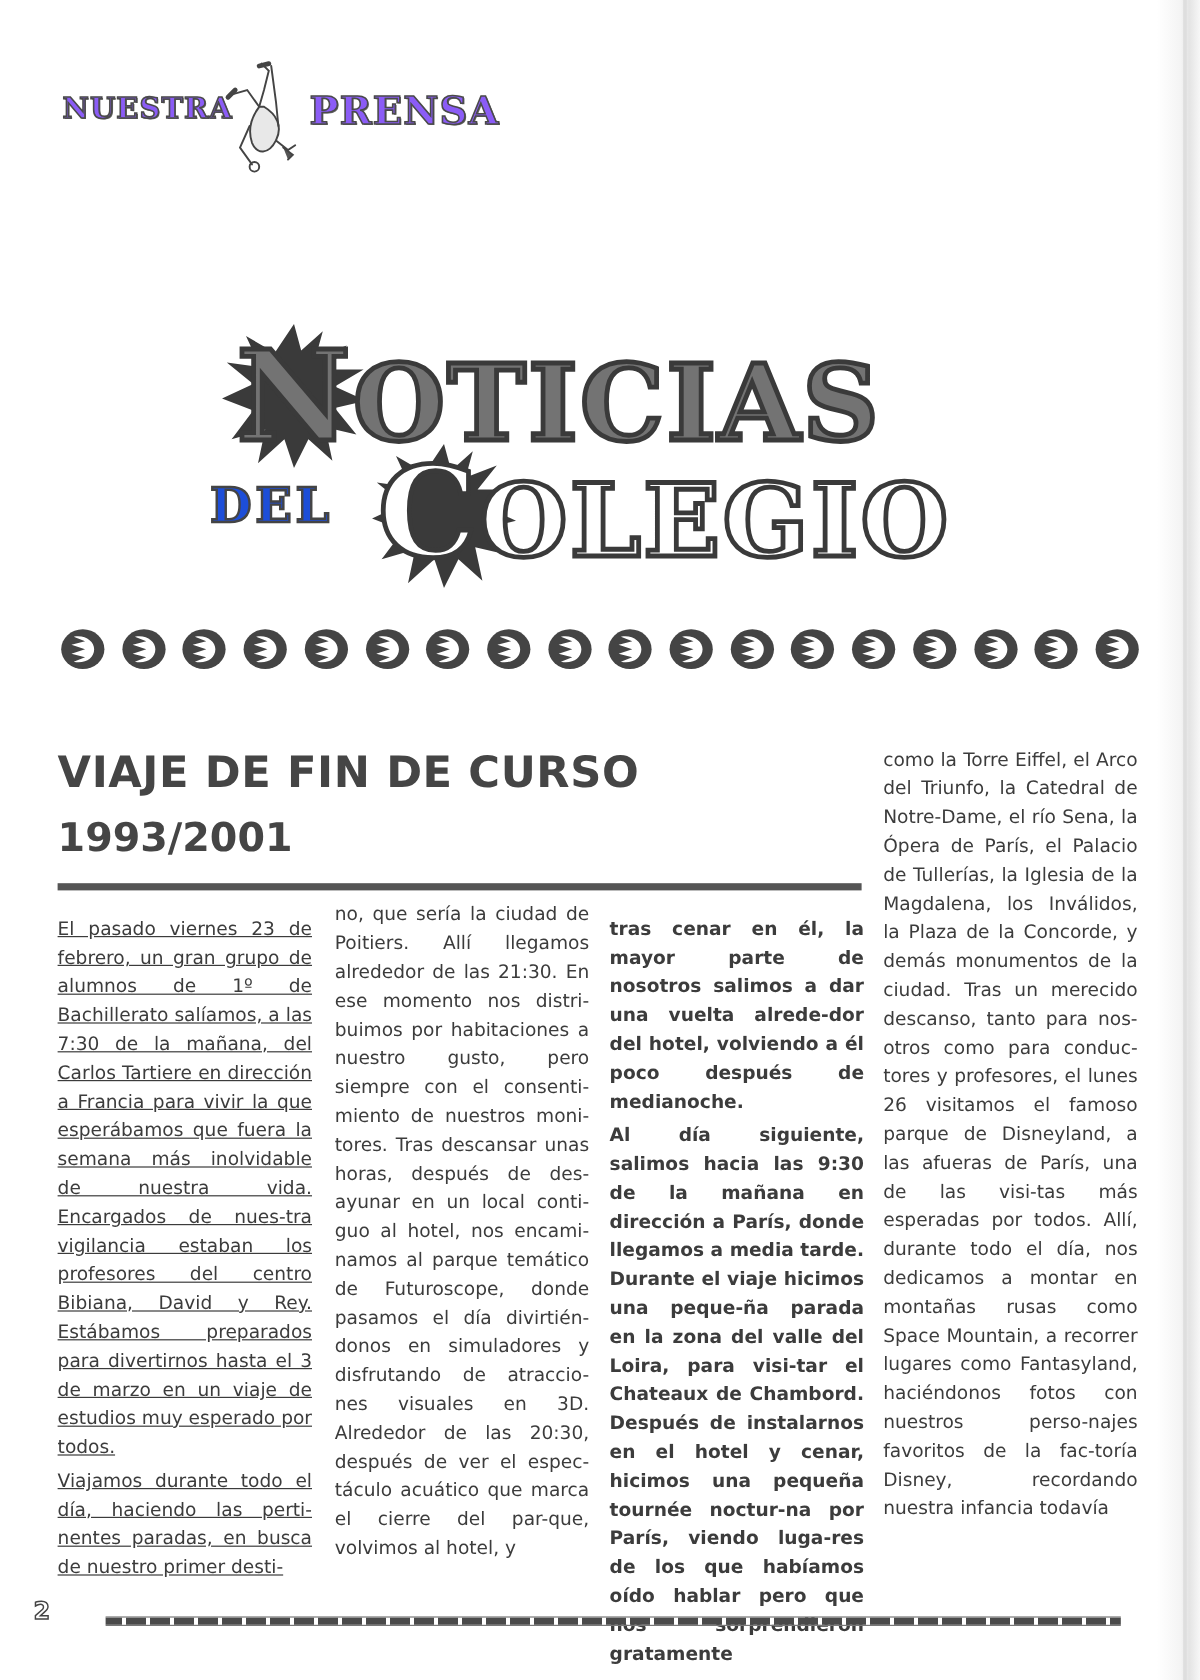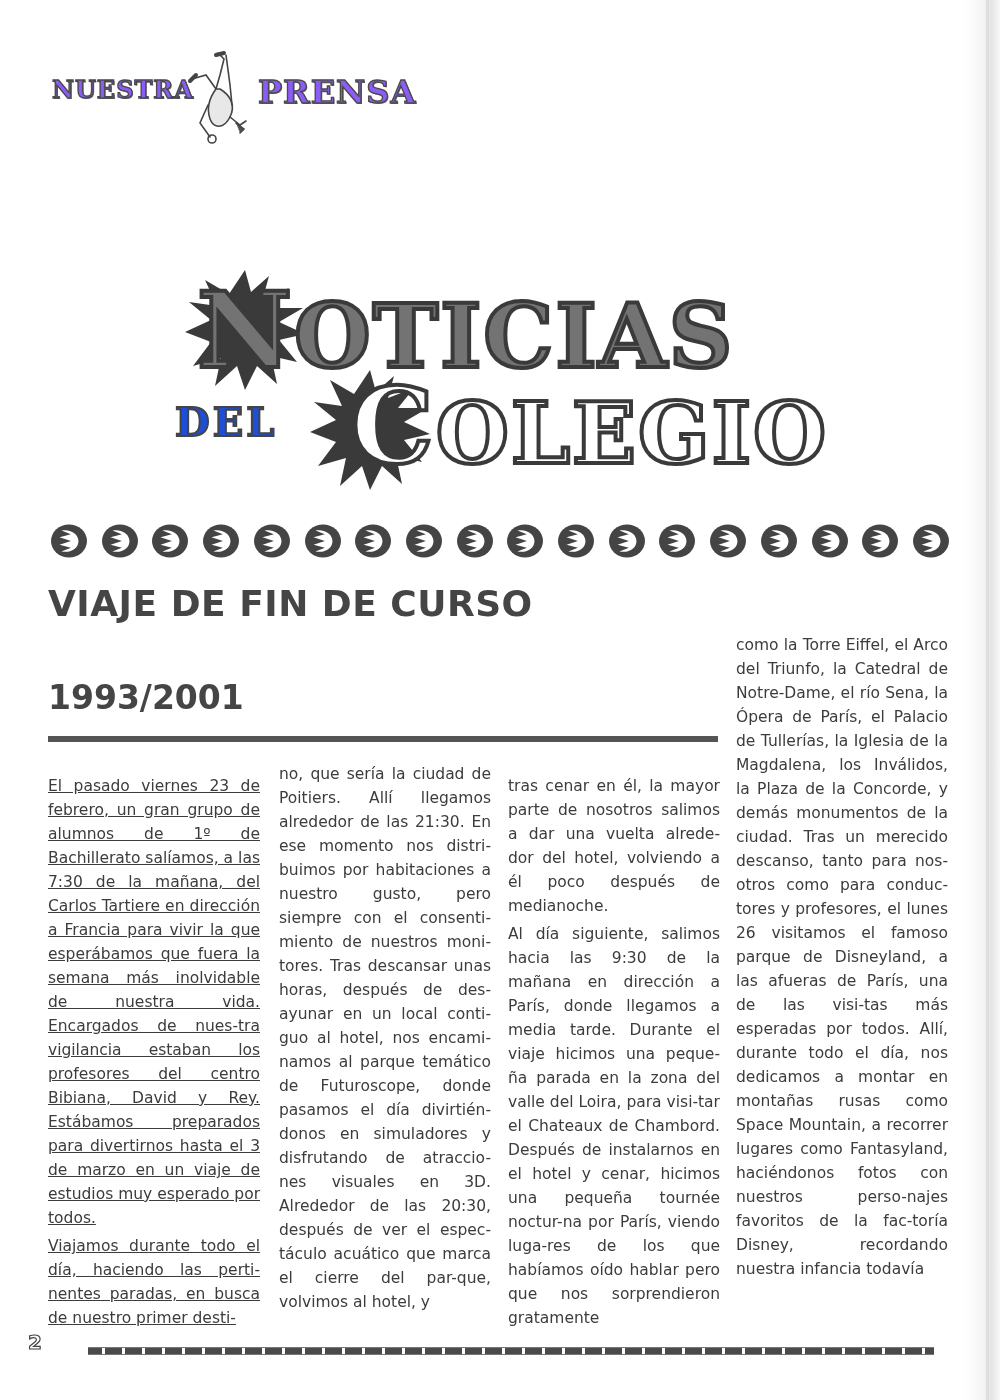--- a/index.html
+++ b/index.html
@@ -38,57 +38,57 @@
   }
   .title-line1 .big-n { font-size: 104px; }
   .title-del {
     position: absolute; left: 0px; top: 128px;
     font-family: "DejaVu Serif", serif; font-weight: bold; font-size: 40px; letter-spacing: 3px;
     color: #1d4ed8; -webkit-text-stroke: 2px #444;
   }
   .title-line2 {
     position: absolute; left: 140px; top: 105px;
     font-family: "DejaVu Serif", serif; font-weight: bold; font-size: 84px; letter-spacing: 2px;
-    color: #ffffff; -webkit-text-stroke: 4px #3a3a3a; line-height: 1; margin-left: 36px;
+    color: #ffffff; -webkit-text-stroke: 4px #3a3a3a; line-height: 1;
   }
   .title-line2 .big-c { font-size: 104px; }
   .burst { position: absolute; }
 
   
   .ornament-row {
     position: absolute; left: 50px; top: 523px; width: 900px; height: 40px;
     display: flex; justify-content: space-between;
   }
   .ornament { width: 38px; height: 36px; }
 
   
   .article-title {
-    position: absolute; left: 48px; top: 583px;
+    position: absolute; left: 48px; top: 624px;
     font-family: "DejaVu Sans", sans-serif; font-weight: bold; font-size: 36px; letter-spacing: 0.5px;
     color: #454545;
   }
   .article-year {
     position: absolute; left: 48px; top: 678px;
     font-family: "DejaVu Sans", sans-serif; font-weight: bold; font-size: 33px;
     color: #454545;
   }
   .rule {
     position: absolute; left: 48px; top: 736px; width: 670px; height: 6px; background: #555555;
   }
 
   
   .col {
     position: absolute; width: 212px;
     font-family: "DejaVu Sans", sans-serif; font-size: 15.5px; line-height: 24px;
-    color: #3c3c3c; text-align: justify; hyphens: none; margin-top: 12px;
+    color: #3c3c3c; text-align: justify; hyphens: none;
   }
   .col p { margin: 0 0 4px 0; }
   .col-1 { left: 48px; top: 762px; text-decoration: underline; }
   .col-2 { left: 279px; top: 750px; }
-  .col-3 { left: 508px; top: 762px; }
+  .col-3 { left: 508px; top: 762px; font-weight: bold; }
   .col-4 { left: 736px; top: 621px; }
 
   
   .page-number {
     position: absolute; left: 28px; top: 1330px;
     font-family: "DejaVu Sans", sans-serif; font-weight: bold; font-size: 20px;
     color: #ffffff; -webkit-text-stroke: 1.2px #444;
   }
   .footer-chain {
     position: absolute; left: 88px; top: 1347px; width: 846px; height: 6px;

